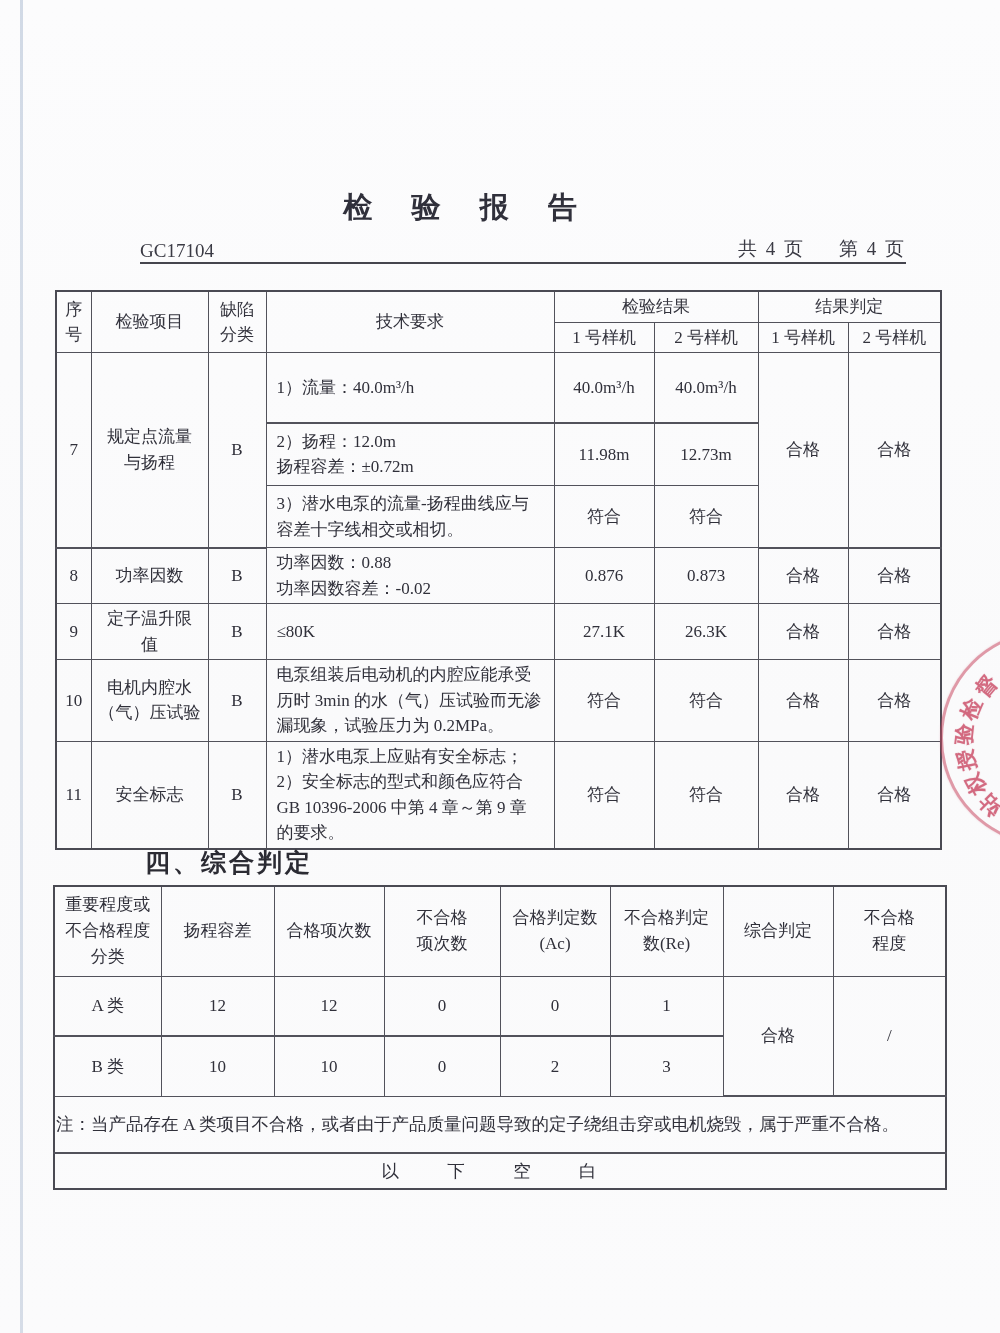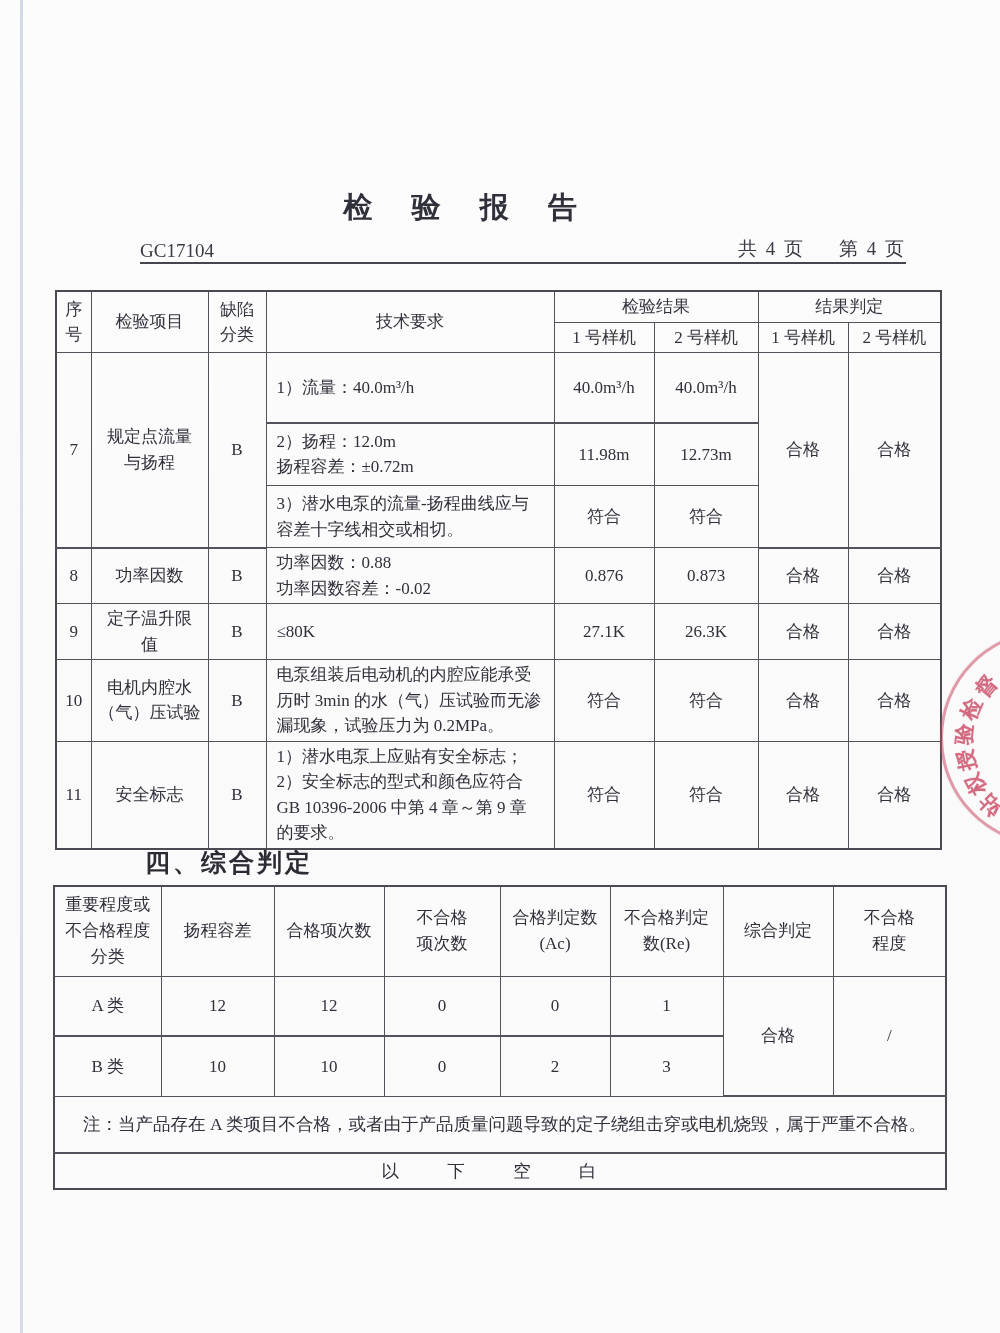--- a/index.html
+++ b/index.html
@@ -50,21 +50,21 @@
     position:absolute; left:145px; top:846px;
     font-family:"Liberation Sans","DejaVu Sans",sans-serif;
     font-size:25px; font-weight:700; color:#2b2b33; letter-spacing:3px;text-align:right;
   }
   .summary-table { position:absolute; left:53px; top:885px; width:892px; border:2px solid #4a4a53; }
   .tr-sh { height:90px; }
   .tr-sh td { line-height:1.55; }
   .tr-sA { height:60px; } .tr-sB { height:60px; }
   .tr-sA td { border-bottom-width:2px; }
   .tr-note { height:57px; }
-  .tr-note td { text-align:left; padding-left:28px; font-size:17.5px; border-bottom-width:2px; }
+  .tr-note td { text-align:left; padding-left:1px; font-size:17.5px; border-bottom-width:2px; }
   .tr-blank { height:36px; }
   .tr-blank td { letter-spacing:22px; font-size:17.5px; }
   
   .stamp-circle {
     position:absolute; left:940px; top:630px; width:216px; height:216px;
     border-radius:50%; border:3px solid rgba(201,72,98,.55);
     box-shadow:0 0 2px rgba(201,72,98,.25);
   }
   .stamp-char {
     position:absolute; font-size:21px; font-weight:bold;

